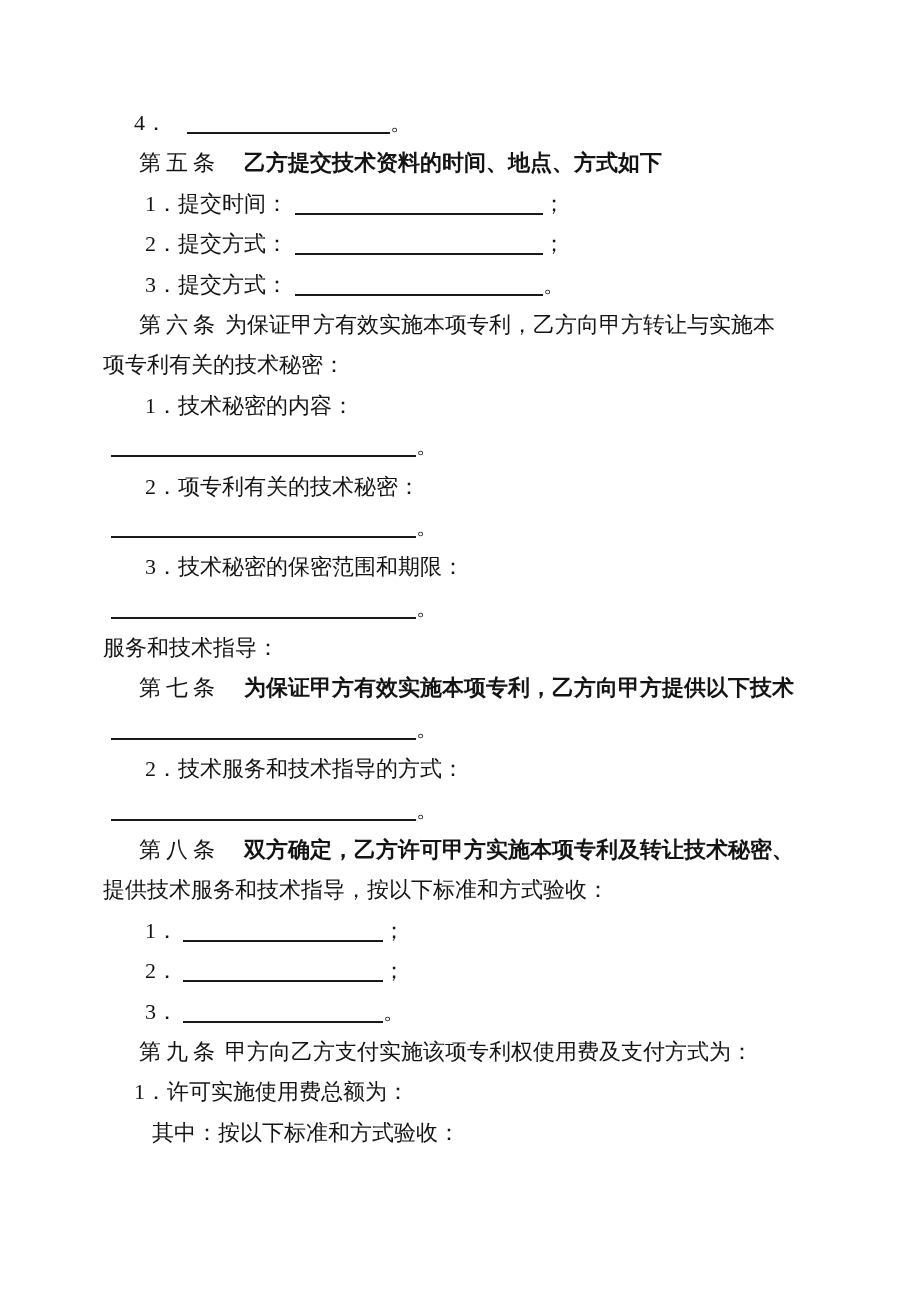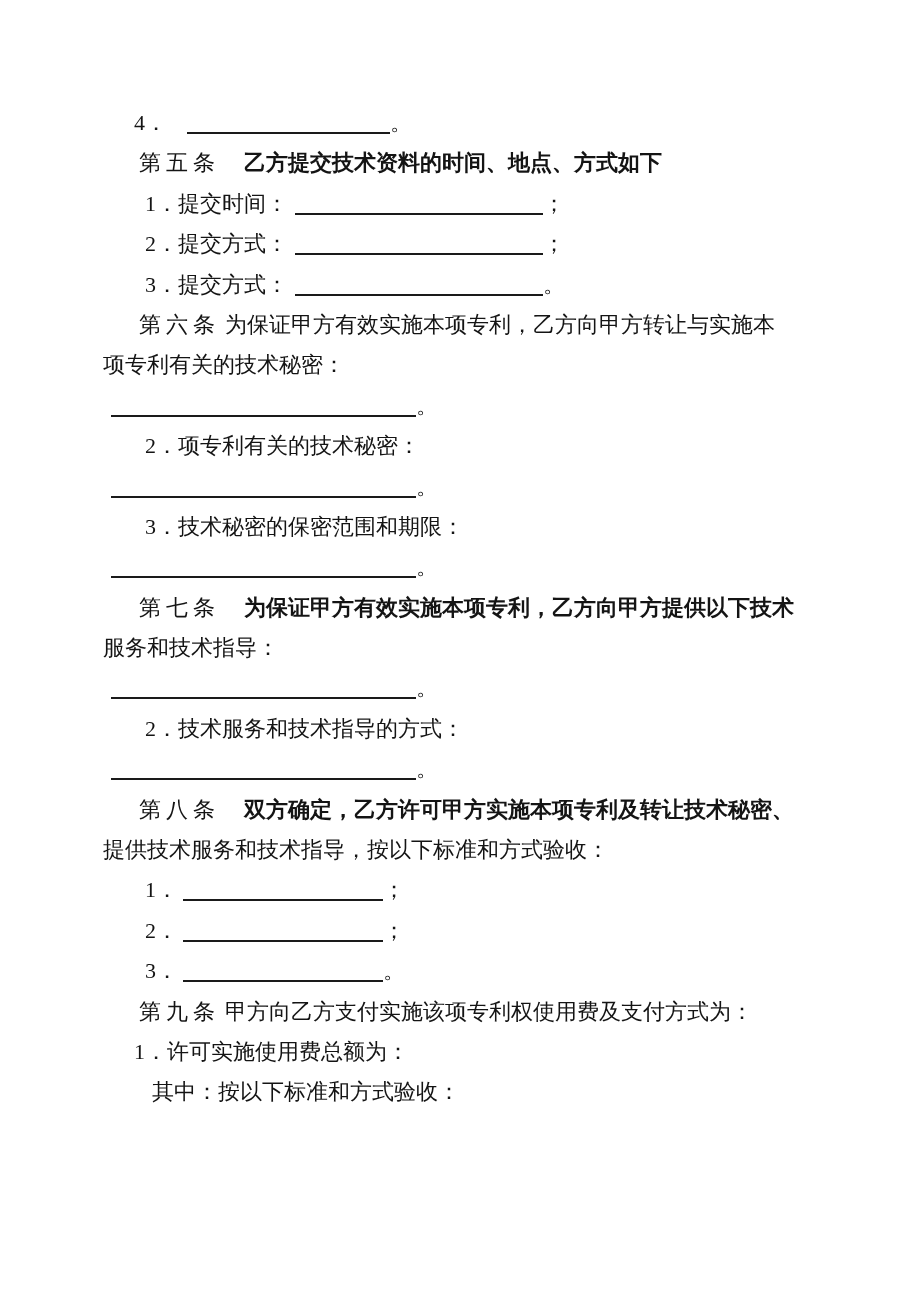--- a/index.html
+++ b/index.html
@@ -71,20 +71,23 @@
   </div>
 
   <div class="line in-h">
     <span class="h">第六条</span><span class="gap-n">为保证甲方有效实施本项专利，乙方向甲方转让与实施本</span>
   </div>
 
   <div class="line">
     <span>项专利有关的技术秘密：</span>
   </div>
 
+  <div class="line in-num">
+    <span>1．</span><span>技术秘密的内容：</span>
+  </div>
 
   <div class="line">
     <span class="blank c"></span><span>。</span>
   </div>
 
   <div class="line in-num">
     <span>2．</span><span>项专利有关的技术秘密：</span>
   </div>
 
   <div class="line">
@@ -92,26 +95,26 @@
   </div>
 
   <div class="line in-num">
     <span>3．</span><span>技术秘密的保密范围和期限：</span>
   </div>
 
   <div class="line">
     <span class="blank c"></span><span>。</span>
   </div>
 
+  <div class="line">
+    <span>服务和技术指导：</span>
+  </div>
+
   <div class="line in-h">
     <span class="h">第七条</span><span class="gap-w">为保证甲方有效实施本项专利，乙方向甲方提供以下技术</span>
-  </div>
-
-  <div class="line">
-    <span>服务和技术指导：</span>
   </div>
 
 
   <div class="line">
     <span class="blank c"></span><span>。</span>
   </div>
 
   <div class="line in-num">
     <span>2．</span><span>技术服务和技术指导的方式：</span>
   </div>

